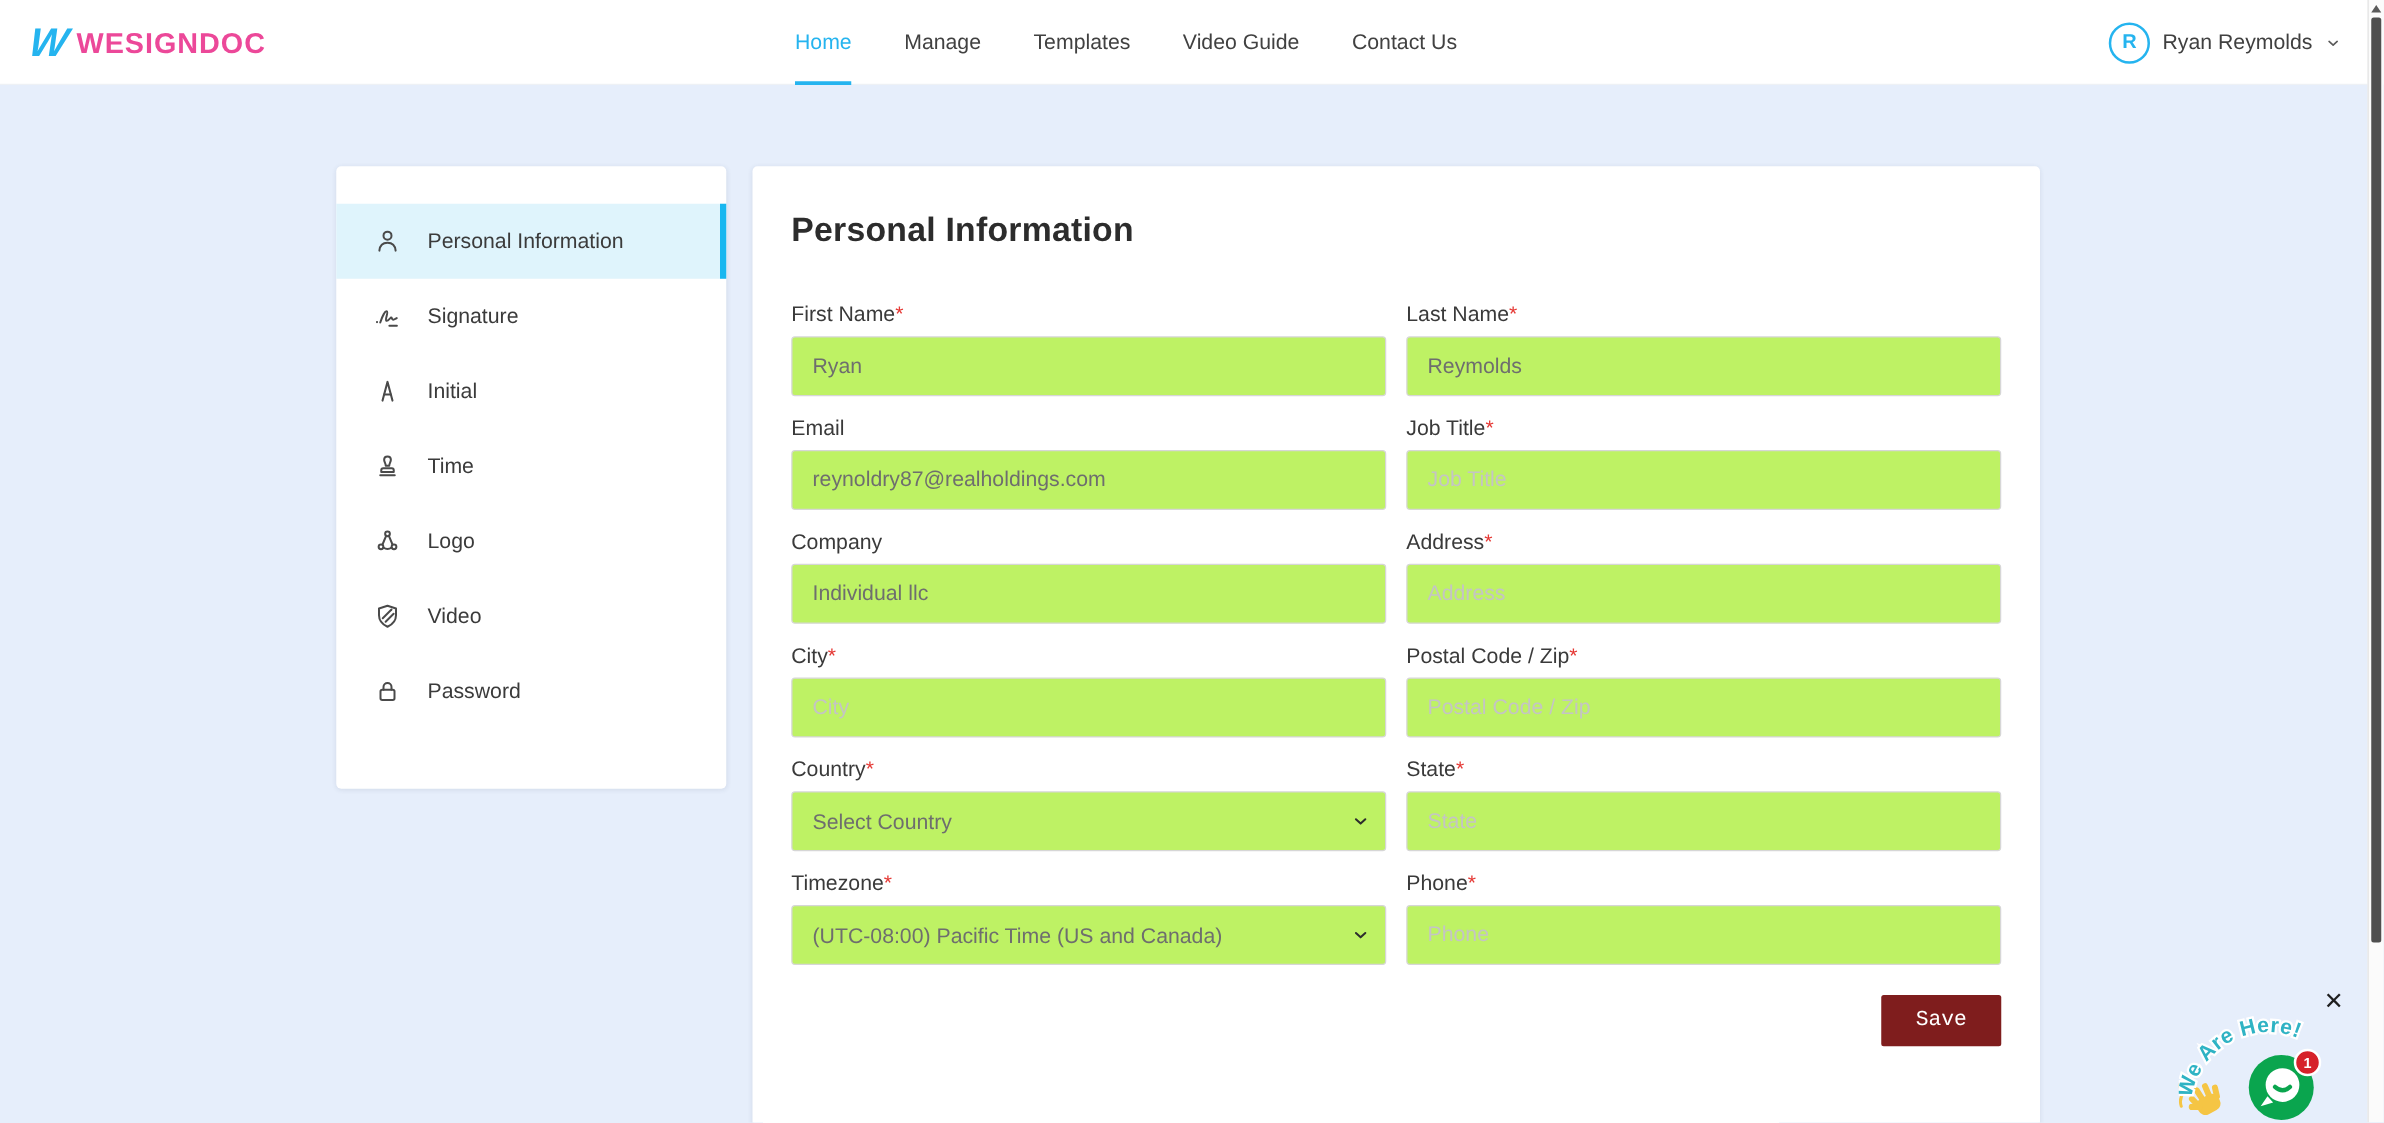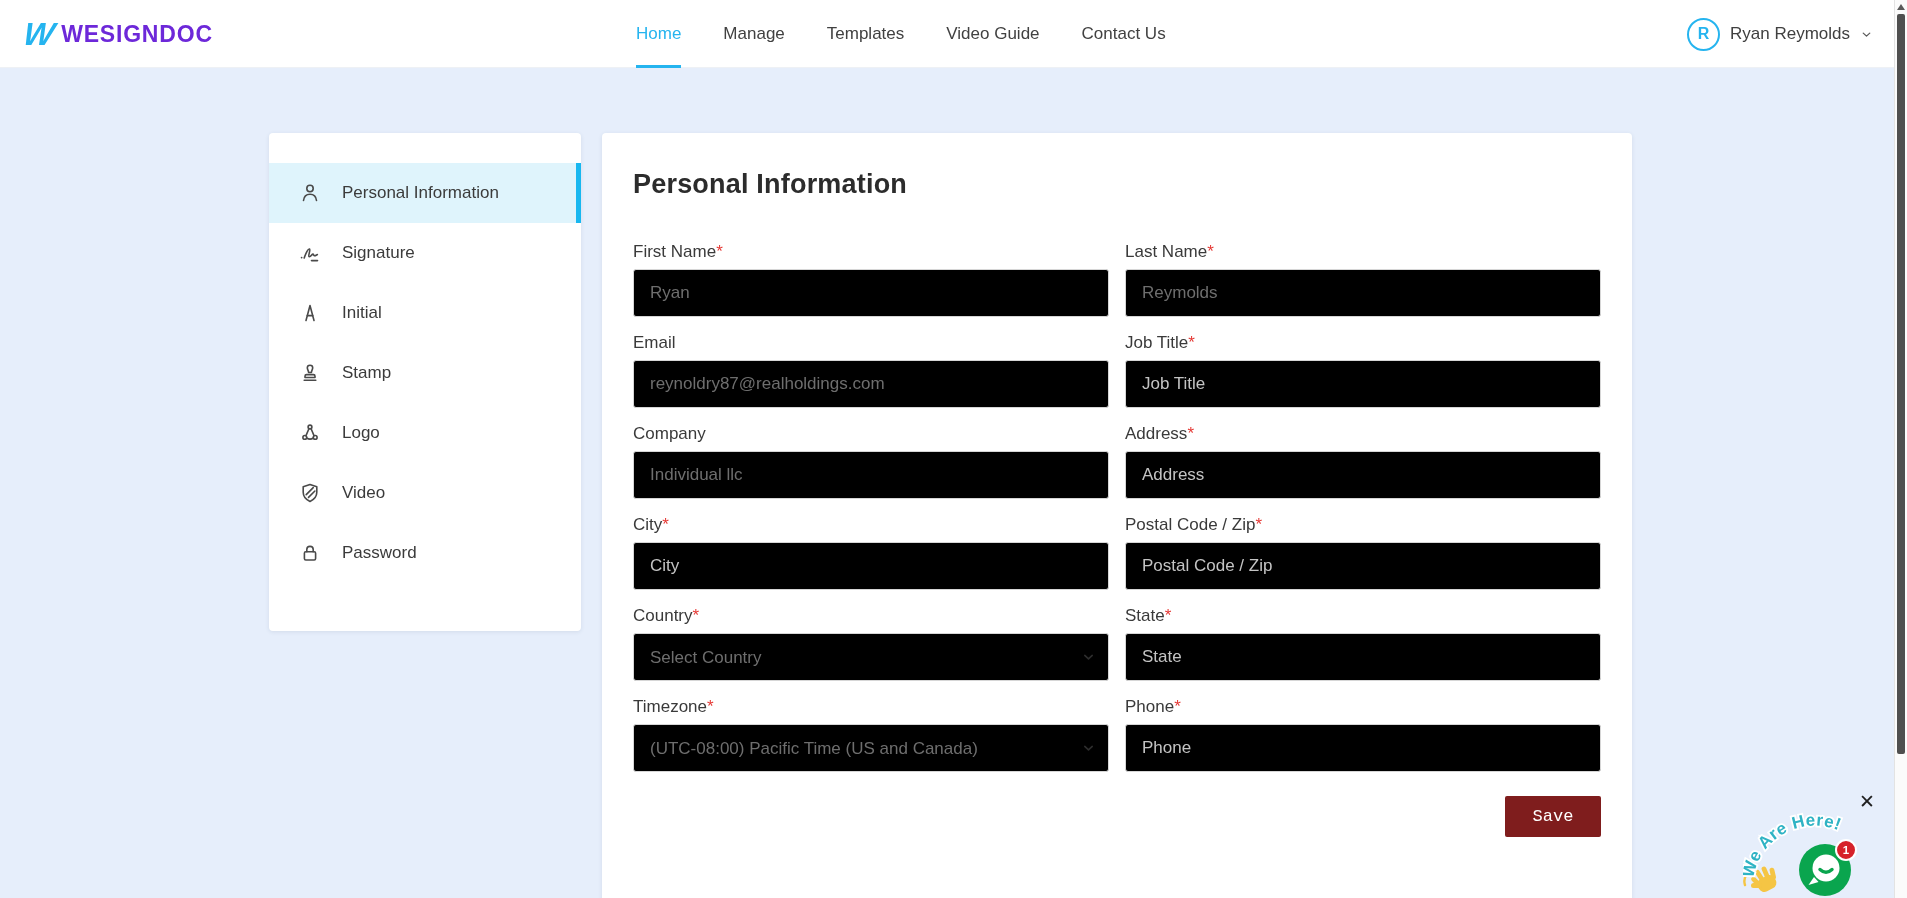--- a/index.html
+++ b/index.html
@@ -8,21 +8,21 @@
     width:1907px; height:898px; position:relative; overflow:hidden;
     background:#e6eefb;
     font-family:"Liberation Sans", sans-serif;
     color:#3b3b3b;
   }
   
   .navbar{position:absolute;top:0;left:0;right:0;height:68px;background:#fff;z-index:5;
           border-bottom:1px solid #eef1f5;}
   .logo{position:absolute;left:24px;top:0;height:68px;display:flex;align-items:center;gap:7px;cursor:pointer;}
   .logo-w{color:#25b4ef;font-style:italic;font-weight:800;font-size:32px;transform:skewX(-10deg);line-height:1;}
-  .logo-text{font-weight:800;font-size:23px;letter-spacing:.8px;color:#6d28d9;text-align:center;}
+  .logo-text{font-weight:800;font-size:23px;letter-spacing:.8px;color:#ec4899;text-align:center;}
   .nav{position:absolute;left:636px;top:0;height:68px;display:flex;gap:42px;}
   .nav-link{display:flex;align-items:center;height:100%;font-size:17px;color:#414141;
             border-bottom:3px solid transparent;padding-top:3px;cursor:pointer;text-decoration:none;}
   .nav-link.active{color:#25b4ef;border-bottom-color:#25b4ef;}
   .user{position:absolute;right:34px;top:0;height:68px;display:flex;align-items:center;gap:10px;cursor:pointer;}
   .avatar{width:33px;height:33px;border-radius:50%;border:2px solid #25b4ef;color:#25b4ef;
           display:flex;align-items:center;justify-content:center;font-size:16px;font-weight:700;}
   .user-name{font-size:17px;color:#404040;}
   .caret{display:flex;color:#5a5a5a;}
   
@@ -36,21 +36,21 @@
   .s-icon{width:24px;height:24px;display:flex;align-items:center;justify-content:center;color:#4a4a4a;flex:none;}
   .s-icon svg{stroke:currentColor;fill:none;stroke-width:1.6;stroke-linecap:round;stroke-linejoin:round;}
   
   .main-card{position:absolute;left:602px;top:133px;width:1030px;height:775px;background:#fff;
              border-radius:4px;box-shadow:0 1px 4px rgba(40,60,90,.10);padding:36px 31px 30px;}
   .form-title{font-size:27px;font-weight:700;color:#2c2c2c;margin:0 0 42px;letter-spacing:.2px;}
   .form-grid{display:grid;grid-template-columns:1fr 1fr;column-gap:26px;row-gap:24px;gap:16px;}
   .field-label{display:block;font-size:17px;color:#3a3a3a;margin-bottom:7px;}
   .req{color:#e53935;}
   .ctl{width:100%;height:48px;border:1px solid #d6d6d6;border-radius:3px;padding:0 16px;
-       font-size:17px;color:#6e6e6e;font-family:inherit;background:#000000;outline:none;}
+       font-size:17px;color:#6e6e6e;font-family:inherit;background:#bef264;outline:none;}
   .ctl::placeholder{color:#c4c4c4;opacity:1;}
   .select-wrap{position:relative;}
   select.ctl{appearance:none;-webkit-appearance:none;}
   .select-caret{position:absolute;right:13px;top:50%;transform:translateY(-50%);pointer-events:none;
                 color:#2d2d2d;display:flex;}
   .save-row{display:flex;justify-content:flex-end;margin-top:24px;}
   .save-btn{width:96px;height:41px;background:#7f1d1d;color:#fff;border:none;border-radius:2px;
             font-size:17px;font-family:Liberation Mono, monospace;cursor:pointer;margin-left:38px;}
   
   .chat{position:absolute;right:14px;bottom:0;width:150px;height:112px;z-index:40;}
@@ -126,21 +126,21 @@
   </div>
 
   <div class="side-item">
     <span class="s-icon">
       <svg width="24" height="24" viewBox="0 0 24 24">
           <path d="M12 4.2c1.5 0 2.7 1.1 2.7 2.6 0 1.7-1.3 2.9-1.3 4.7h-2.8c0-1.8-1.3-3-1.3-4.7 0-1.5 1.2-2.6 2.7-2.6z"></path>
           <path d="M7 16.5v-1.3c0-.9.7-1.6 1.6-1.6h6.8c.9 0 1.6.7 1.6 1.6v1.3z"></path>
           <path d="M6.2 19.2h11.6"></path>
         </svg>
     </span>
-    <span>Stamp</span>
+    <span>Time</span>
 
   </div>
 
   <div class="side-item">
     <span class="s-icon">
       <svg width="24" height="24" viewBox="0 0 24 24">
           <circle cx="12" cy="6" r="1.9"></circle>
           <circle cx="6.8" cy="16.4" r="1.9"></circle>
           <circle cx="17.2" cy="16.4" r="1.9"></circle>
           <path d="M10.9 7.7l-2.9 6.9"></path>

